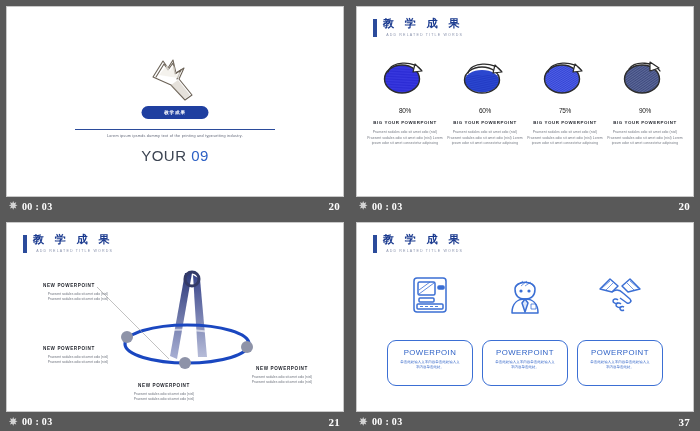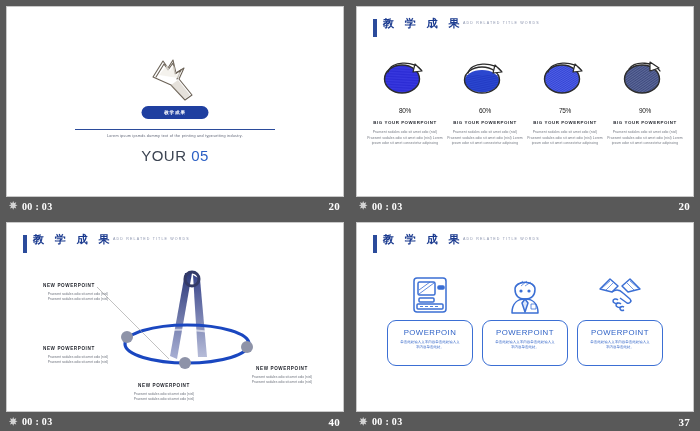--- a/index.html
+++ b/index.html
@@ -42,21 +42,21 @@
     font-family: "Liberation Serif", serif;
     letter-spacing: 0.3px;
   }
   .footer-left { display: flex; align-items: center; gap: 3px; }
   .star-icon { width: 10px; height: 10px; display: inline-block; color: #d6d6d6; line-height: 10px; font-size: 10px; }
   .pagenum { font-family: "Liberation Serif", serif; font-size: 11px; }
 
   
   .s-head { position: absolute; left: 16px; top: 11px; display: flex; gap: 6px; }
   .s-bar { width: 4px; height: 18px; background: #2b4b9b; margin-top: 1px; }
-  .s-head-txt { display: flex; flex-direction: row; }
+  .s-head-txt { display: flex; flex-direction: column; align-items: flex-end; }
   .s-title {
     font-size: 11px; font-weight: bold; color: #1a3a8f;
     letter-spacing: 3.5px; line-height: 12px;
     font-family: "DejaVu Sans", sans-serif;
   }
   .s-sub {
     font-size: 3.6px; color: #8a93ad; letter-spacing: 1.15px;
     margin-top: 3px; line-height: 5px;
   }
 
@@ -107,21 +107,21 @@
   .s3-b3 { left: 122px; top: 376px; }
   .s3-b3 .s3-h { text-align: center; }
   .s3-b4 { left: 240px; top: 358px; }
   .s3-b4 .s3-h { text-align: center; }
 
   
   .s4-wrap { position: absolute; left: 30px; right: 30px; top: 48px; display: flex; justify-content: space-between; }
   .s4-col { width: 86px; display: flex; flex-direction: column; align-items: center; }
   .s4-ico { height: 48px; display: flex; align-items: center; justify-content: center; }
   .s4-card {
-    margin-top: 1px; width: 86px; height: 46px;
+    margin-top: 21px; width: 86px; height: 46px;
     border: 1px solid #3b6fd4; border-radius: 9px;
     display: flex; flex-direction: column; align-items: center;
     padding-top: 7px;
   }
   .s4-card-t { font-size: 7.8px; color: #2f62c6; letter-spacing: 0.45px; }
   .s4-card-p {
     margin-top: 3px; width: 62px; text-align: center;
     font-size: 3.5px; line-height: 5.6px; color: #2f62c6;
   }
 </style>
@@ -144,21 +144,21 @@
 
       <div class="s1-btn">
         <span>教学成果</span>
       </div>
 
       <div class="s1-rule"></div>
 
       <div class="s1-lorem">Lorem ipsum ipsmds dummy text of the printing and typesetting industry.</div>
 
       <div class="s1-part">
-        <span>YOUR </span><b>05</b>
+        <span>YOUR </span><b>09</b>
       </div>
 
     </div>
     <div class="footer">
       <div class="footer-left">
         <span class="star-icon">✵</span>
         <span>00 : 03</span>
       </div>
       <span class="pagenum">20</span>
     </div>
@@ -341,21 +341,21 @@
         <div class="s3-h">NEW POWERPOINT</div>
         <div class="s3-p">Praesent sodales odio sit amet odio (nisl) Praesent sodales odio sit amet odio (nisl)</div>
       </div>
 
     </div>
     <div class="footer">
       <div class="footer-left">
         <span class="star-icon">✵</span>
         <span>00 : 03</span>
       </div>
-      <span class="pagenum">40</span>
+      <span class="pagenum">21</span>
     </div>
   </div>
 
   <div class="cell">
     <div class="slide">
 
       <div class="s-head">
         <div class="s-bar"></div>
         <div class="s-head-txt">
           <div class="s-title">教 学 成 果</div>

